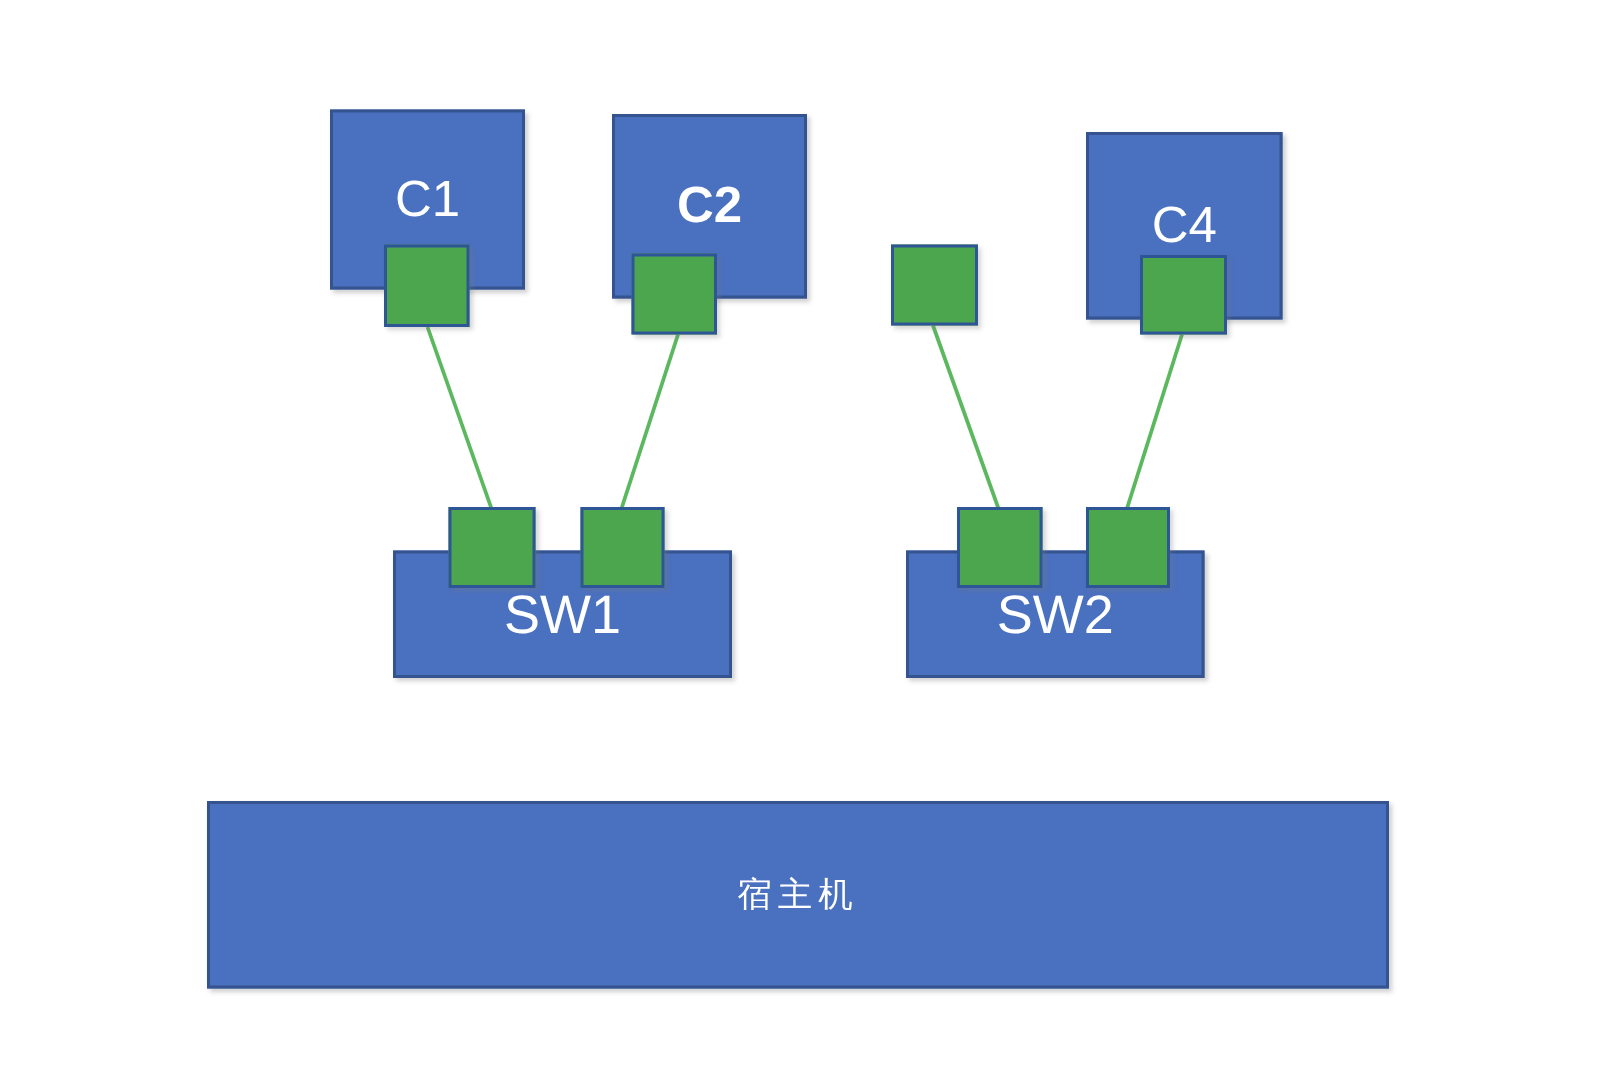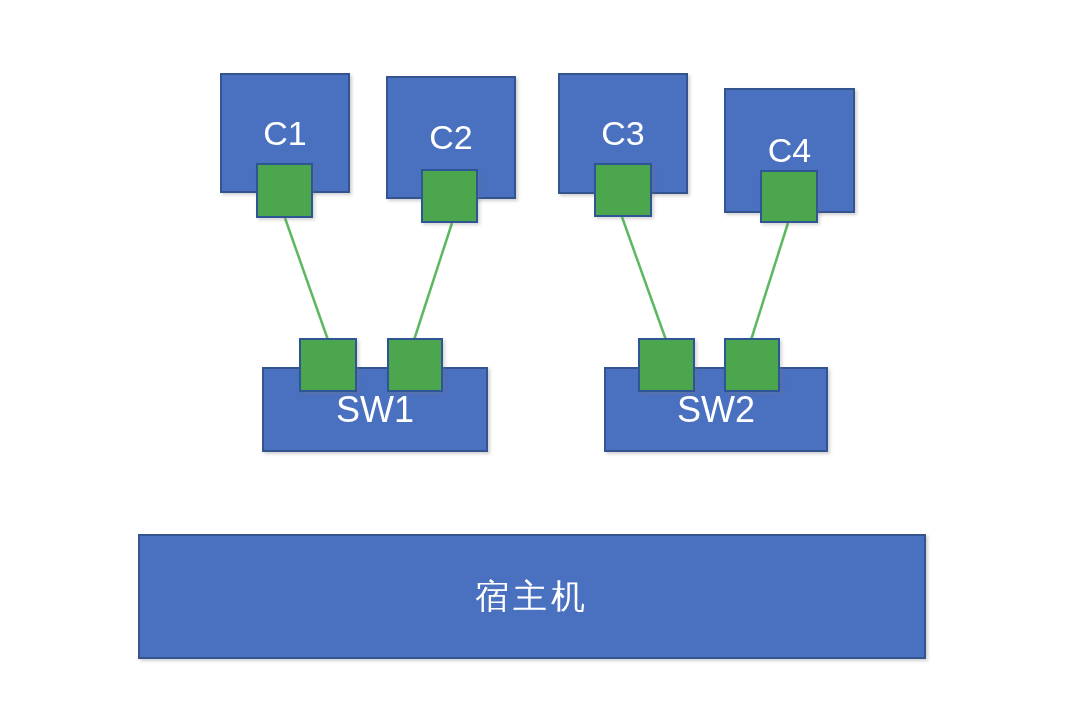--- a/index.html
+++ b/index.html
@@ -37,46 +37,46 @@
     justify-content: center;
     color: var(--label-text, #ffffff);
     box-shadow: 2px 2px 3px rgba(120,120,120,0.35);
     z-index: 2;
   }
   .node .node-label {
     white-space: nowrap;
   }
   .container-node { font-size: 34px; }
   .switch-node  { font-size: 36px; }
-  .host-node    { font-size: 34px; letter-spacing: 4px; }
+  .host-node    { font-size: 23px; letter-spacing: 4px; }
 
   .port {
     position: absolute;
     background: var(--port-fill, #4ca64e);
     border: 2px solid var(--port-border, #2e5596);
     box-sizing: border-box;
     box-shadow: 2px 2px 3px rgba(120,120,120,0.3);
     z-index: 3;
   }
 
   
   .c1 { left: 220px; top: 73px;  width: 130px; height: 120px; }
-  .c2 { left: 386px; top: 76px;  width: 130px; height: 123px; }
+  .c2 { left: 408px; top: 76px;  width: 130px; height: 123px; font-weight: bold; }
   .c3 { left: 558px; top: 73px;  width: 130px; height: 121px; }
   .c4 { left: 724px; top: 75px;  width: 131px; height: 125px; margin-top: 13px; }
 
   
   .p-c1 { left: 256px; top: 163px; width: 57px; height: 55px; }
   .p-c2 { left: 421px; top: 169px; width: 57px; height: 54px; }
   .p-c3 { left: 594px; top: 163px; width: 58px; height: 54px; }
   .p-c4 { left: 760px; top: 170px; width: 58px; height: 53px; }
 
   
   .sw1 { left: 262px; top: 367px; width: 226px; height: 85px; text-align: center; }
-  .sw2 { left: 604px; top: 367px; width: 224px; height: 85px; }
+  .sw2 { left: 604px; top: 367px; width: 199px; height: 85px; }
 
   
   .p-sw1-1 { left: 299px; top: 338px; width: 58px; height: 54px; }
   .p-sw1-2 { left: 387px; top: 338px; width: 56px; height: 54px; }
   .p-sw2-1 { left: 638px; top: 338px; width: 57px; height: 54px; }
   .p-sw2-2 { left: 724px; top: 338px; width: 56px; height: 54px; }
 
   
   .host { left: 138px; top: 534px; width: 788px; height: 125px; }
 </style>
@@ -90,23 +90,20 @@
     <line x1="452" y1="223" x2="414" y2="340"></line>
     <line x1="622" y1="217" x2="666" y2="340"></line>
     <line x1="788" y1="223" x2="751" y2="340"></line>
   </svg>
 
   <div class="node container-node c1">
     <span class="node-label">C1</span>
   </div>
   <div class="node container-node c2">
     <span class="node-label">C2</span>
-  </div>
-  <div class="node container-node c3">
-    <span class="node-label">C3</span>
   </div>
   <div class="node container-node c4">
     <span class="node-label">C4</span>
   </div>
 
   <div class="node switch-node sw1">
     <span class="node-label">SW1</span>
   </div>
   <div class="node switch-node sw2">
     <span class="node-label">SW2</span>

